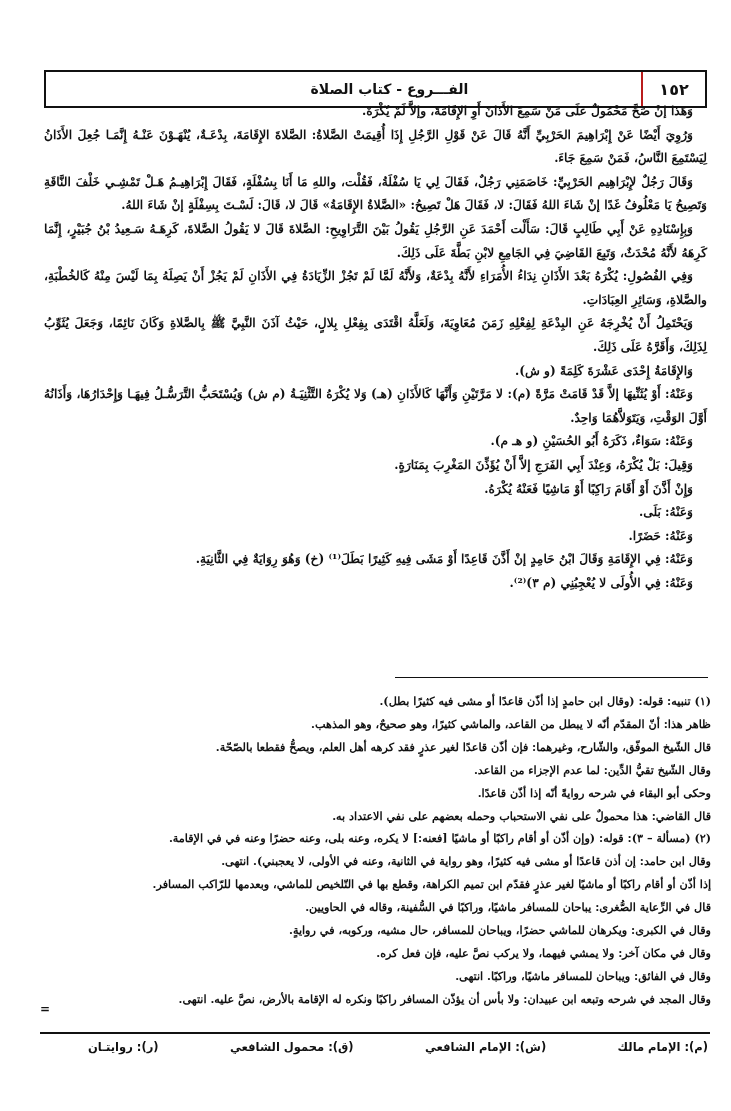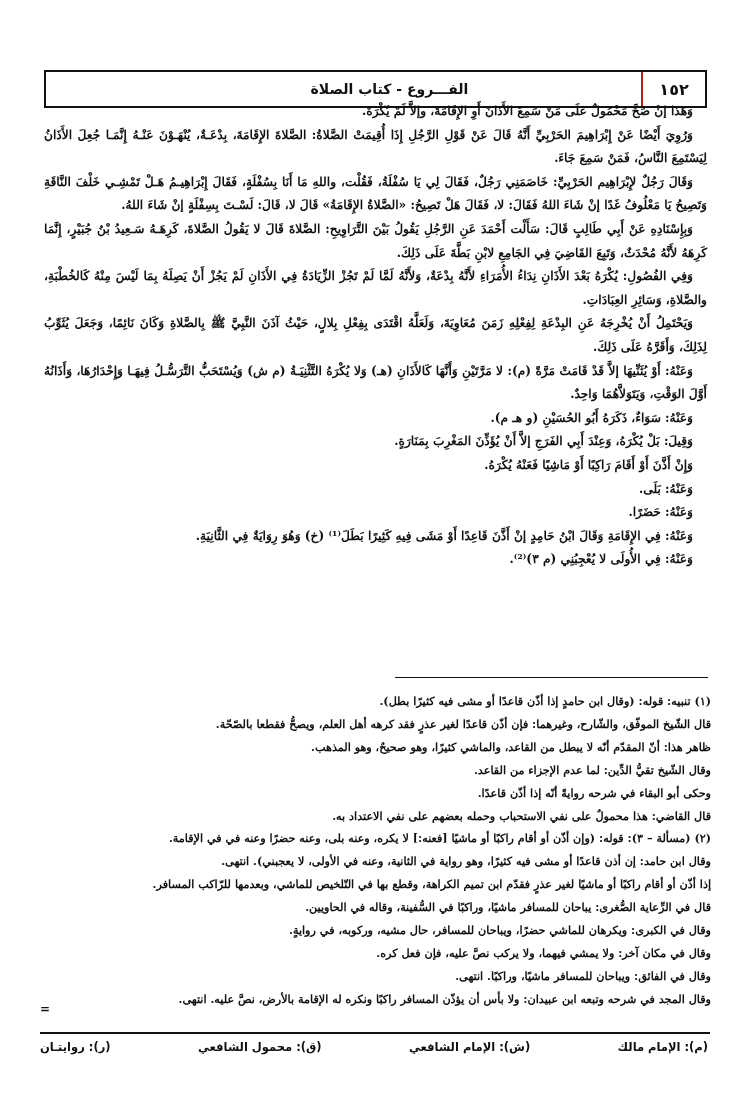--- a/index.html
+++ b/index.html
@@ -36,53 +36,54 @@
     .cont-mark {
       position: absolute; left: 40px; top: 1002px; font-size: 12px; font-weight: bold;
     }
     .footer-rule {
       position: absolute; left: 40px; top: 1032px; width: 670px; border-top: 2px solid #111;
     }
     .legend-bar {
       position: absolute; left: 40px; top: 1040px; width: 668px; direction: rtl; display: flex;
       justify-content: space-between; font-family: "DejaVu Sans", sans-serif; font-size: 11.5px; font-weight: bold;
     }
-    .legend-item { white-space: nowrap; }
+    .legend-item { white-space: nowrap; margin-left: 48px; }
   </style>
 </head>
 <body>
 
 <div class="header-box">
   <div class="page-number-cell">١٥٢</div>
   <div class="running-title">الفـــروع - كتاب الصلاة</div>
 </div>
 
 <div class="main-text">
   <p>وَهَذَا إنْ صَحَّ مَحْمُولٌ عَلَى مَنْ سَمِعَ الأَذَانَ أَوِ الإِقَامَةَ، وإلاَّ لَمْ يُكْرَهْ.</p>
   <p>وَرُوِيَ أَيْضًا عَنْ إِبْرَاهِيمَ الحَرْبِيِّ أَنَّهُ قَالَ عَنْ قَوْلِ الرَّجُلِ إِذَا أُقِيمَتْ الصَّلاةُ: الصَّلاةَ الإِقَامَةَ، بِدْعَـةٌ، يُنْهَـوْنَ عَنْـهُ إِنَّمَـا جُعِلَ الأَذَانُ لِيَسْتَمِعَ النَّاسُ، فَمَنْ سَمِعَ جَاءَ.</p>
   <p>وَقَالَ رَجُلٌ لإِبْرَاهِيم الحَرْبِيِّ: خَاصَمَنِي رَجُلٌ، فَقَالَ لِي يَا سُفْلَةُ، فَقُلْت، واللهِ مَا أَنَا بِسُفْلَةٍ، فَقَالَ إِبْرَاهِيـمُ هَـلْ تَمْشِـي خَلْفَ النَّاقَةِ وَتَصِيحُ يَا مَعْلُوفُ غَدًا إنْ شَاءَ اللهُ فَقَالَ: لا، فَقَالَ هَلْ تَصِيحُ: «الصَّلاةُ الإِقَامَةُ» قَالَ لا، قَالَ: لَسْـتَ بِسِفْلَةٍ إنْ شَاءَ اللهُ.</p>
   <p>وَبِإِسْنَادِهِ عَنْ أَبِي طَالِبٍ قَالَ: سَأَلْت أَحْمَدَ عَنِ الرَّجُلِ يَقُولُ بَيْنَ التَّرَاوِيحِ: الصَّلاةَ قَالَ لا يَقُولُ الصَّلاةَ، كَرِهَـهُ سَـعِيدُ بْنُ جُبَيْرٍ، إِنَّمَا كَرِهَهُ لأَنَّهُ مُحْدَثٌ، وَتَبِعَ القَاضِيَ فِي الجَامِعِ لابْنِ بَطَّةَ عَلَى ذَلِكَ.</p>
   <p>وَفِي الفُصُولِ: يُكْرَهُ بَعْدَ الأَذَانِ نِدَاءُ الأُمَرَاءِ لأَنَّهُ بِدْعَةٌ، وَلأَنَّهُ لَمَّا لَمْ تَجُزْ الزِّيَادَةُ فِي الأَذَانِ لَمْ يَجُزْ أَنْ يَصِلَهُ بِمَا لَيْسَ مِنْهُ كَالخُطْبَةِ، والصَّلاةِ، وَسَائِرِ العِبَادَاتِ.</p>
   <p>وَيَحْتَمِلُ أَنْ يُخْرِجَهُ عَنِ البِدْعَةِ لِفِعْلِهِ زَمَنَ مُعَاوِيَةَ، وَلَعَلَّهُ اقْتَدَى بِفِعْلِ بِلالٍ، حَيْثُ آذَنَ النَّبِيَّ ﷺ بِالصَّلاةِ وَكَانَ نَائِمًا، وَجَعَلَ يُثَوِّبُ لِذَلِكَ، وَأَقَرَّهُ عَلَى ذَلِكَ.</p>
+  <p>وَالإِقَامَةُ إِحْدَى عَشْرَةَ كَلِمَةً (و ش).</p>
   <p>وَعَنْهُ: أَوْ يُثَنِّيهَا إلاَّ قَدْ قَامَتْ مَرَّةً (م): لا مَرَّتَيْنِ وَأَنَّهَا كَالأَذَانِ (هـ) وَلا يُكْرَهُ التَّثْنِيَـةُ (م ش) وَيُسْتَحَبُّ التَّرَسُّـلُ فِيهَـا وَإِحْدَارُهَا، وَأَذَانُهُ أَوَّلَ الوَقْتِ، وَيَتَوَلاَّهُمَا وَاحِدٌ.</p>
   <p>وَعَنْهُ: سَوَاءٌ، ذَكَرَهُ أَبُو الحُسَيْنِ (و هـ م).</p>
   <p>وَقِيلَ: بَلْ يُكْرَهُ، وَعِنْدَ أَبِي الفَرَجِ إلاَّ أَنْ يُؤَذِّنَ المَغْرِبَ بِمَنَارَةٍ.</p>
   <p>وَإِنْ أَذَّنَ أَوْ أَقَامَ رَاكِبًا أَوْ مَاشِيًا فَعَنْهُ يُكْرَهُ.</p>
   <p>وَعَنْهُ: بَلَى.</p>
   <p>وَعَنْهُ: حَضَرًا.</p>
   <p>وَعَنْهُ: فِي الإِقَامَةِ وَقَالَ ابْنُ حَامِدٍ إنْ أَذَّنَ قَاعِدًا أَوْ مَشَى فِيهِ كَثِيرًا بَطَلَ⁽¹⁾ (خ) وَهُوَ رِوَايَةٌ فِي الثَّانِيَةِ.</p>
   <p>وَعَنْهُ: فِي الأُولَى لا يُعْجِبُنِي (م ٣)⁽²⁾.</p>
 </div>
 
 <div class="footnote-sep"></div>
 
 <div class="footnotes">
   <p>(١) تنبيه: قوله: (وقال ابن حامدٍ إذا أذّن قاعدًا أو مشى فيه كثيرًا بطل).</p>
+  <p>ظاهر هذا: أنّ المقدّم أنّه لا يبطل من القاعد، والماشي كثيرًا، وهو صحيحٌ، وهو المذهب.</p>
   <p>قال الشّيخ الموفّق، والشّارح، وغيرهما: فإن أذّن قاعدًا لغير عذرٍ فقد كرهه أهل العلم، ويصحُّ فقطعا بالصّحّة.</p>
-  <p>ظاهر هذا: أنّ المقدّم أنّه لا يبطل من القاعد، والماشي كثيرًا، وهو صحيحٌ، وهو المذهب.</p>
   <p>وقال الشّيخ تقيُّ الدِّين: لما عدم الإجزاء من القاعد.</p>
   <p>وحكى أبو البقاء في شرحه روايةً أنّه إذا أذّن قاعدًا.</p>
   <p>قال القاضي: هذا محمولٌ على نفي الاستحباب وحمله بعضهم على نفي الاعتداد به.</p>
   <p>(٢) (مسألة – ٣): قوله: (وإن أذّن أو أقام راكبًا أو ماشيًا [فعنه:] لا يكره، وعنه بلى، وعنه حضرًا وعنه في في الإقامة.</p>
   <p>وقال ابن حامد: إن أذن قاعدًا أو مشى فيه كثيرًا، وهو رواية في الثانية، وعنه في الأولى، لا يعجبني). انتهى.</p>
   <p>إذا أذّن أو أقام راكبًا أو ماشيًا لغير عذرٍ فقدّم ابن تميم الكراهة، وقطع بها في التّلخيص للماشي، وبعدمها للرّاكب المسافر.</p>
   <p>قال في الرِّعاية الصُّغرى: يباحان للمسافر ماشيًا، وراكبًا في السُّفينة، وقاله في الحاويين.</p>
   <p>وقال في الكبرى: ويكرهان للماشي حضرًا، ويباحان للمسافر، حال مشيه، وركوبه، في روايةٍ.</p>
   <p>وقال في مكان آخر: ولا يمشي فيهما، ولا يركب نصَّ عليه، فإن فعل كره.</p>
   <p>وقال في الفائق: ويباحان للمسافر ماشيًا، وراكبًا. انتهى.</p>

